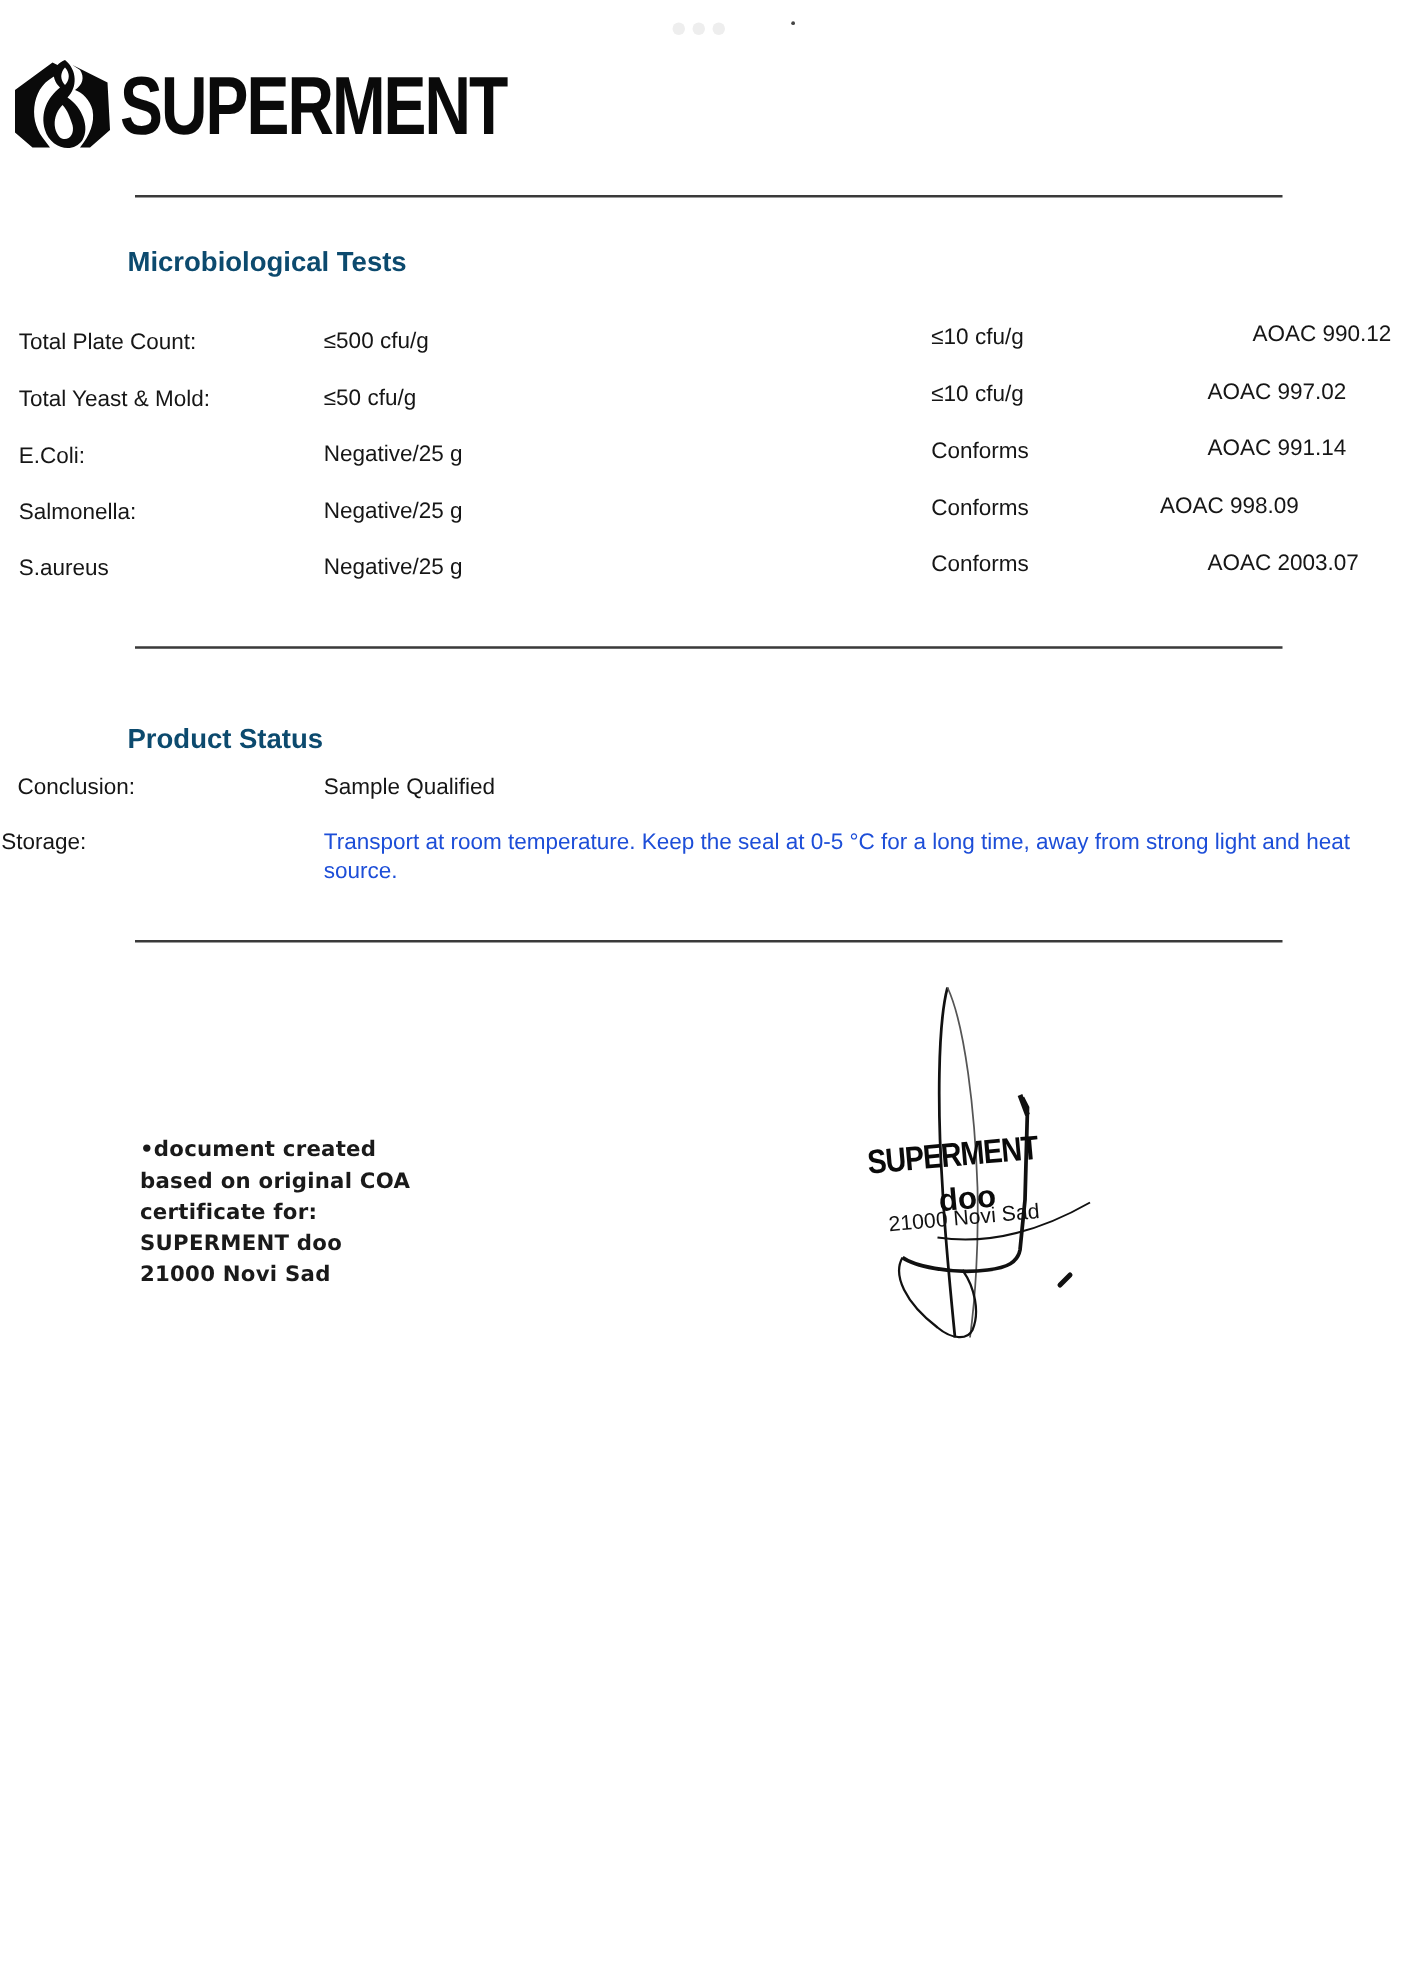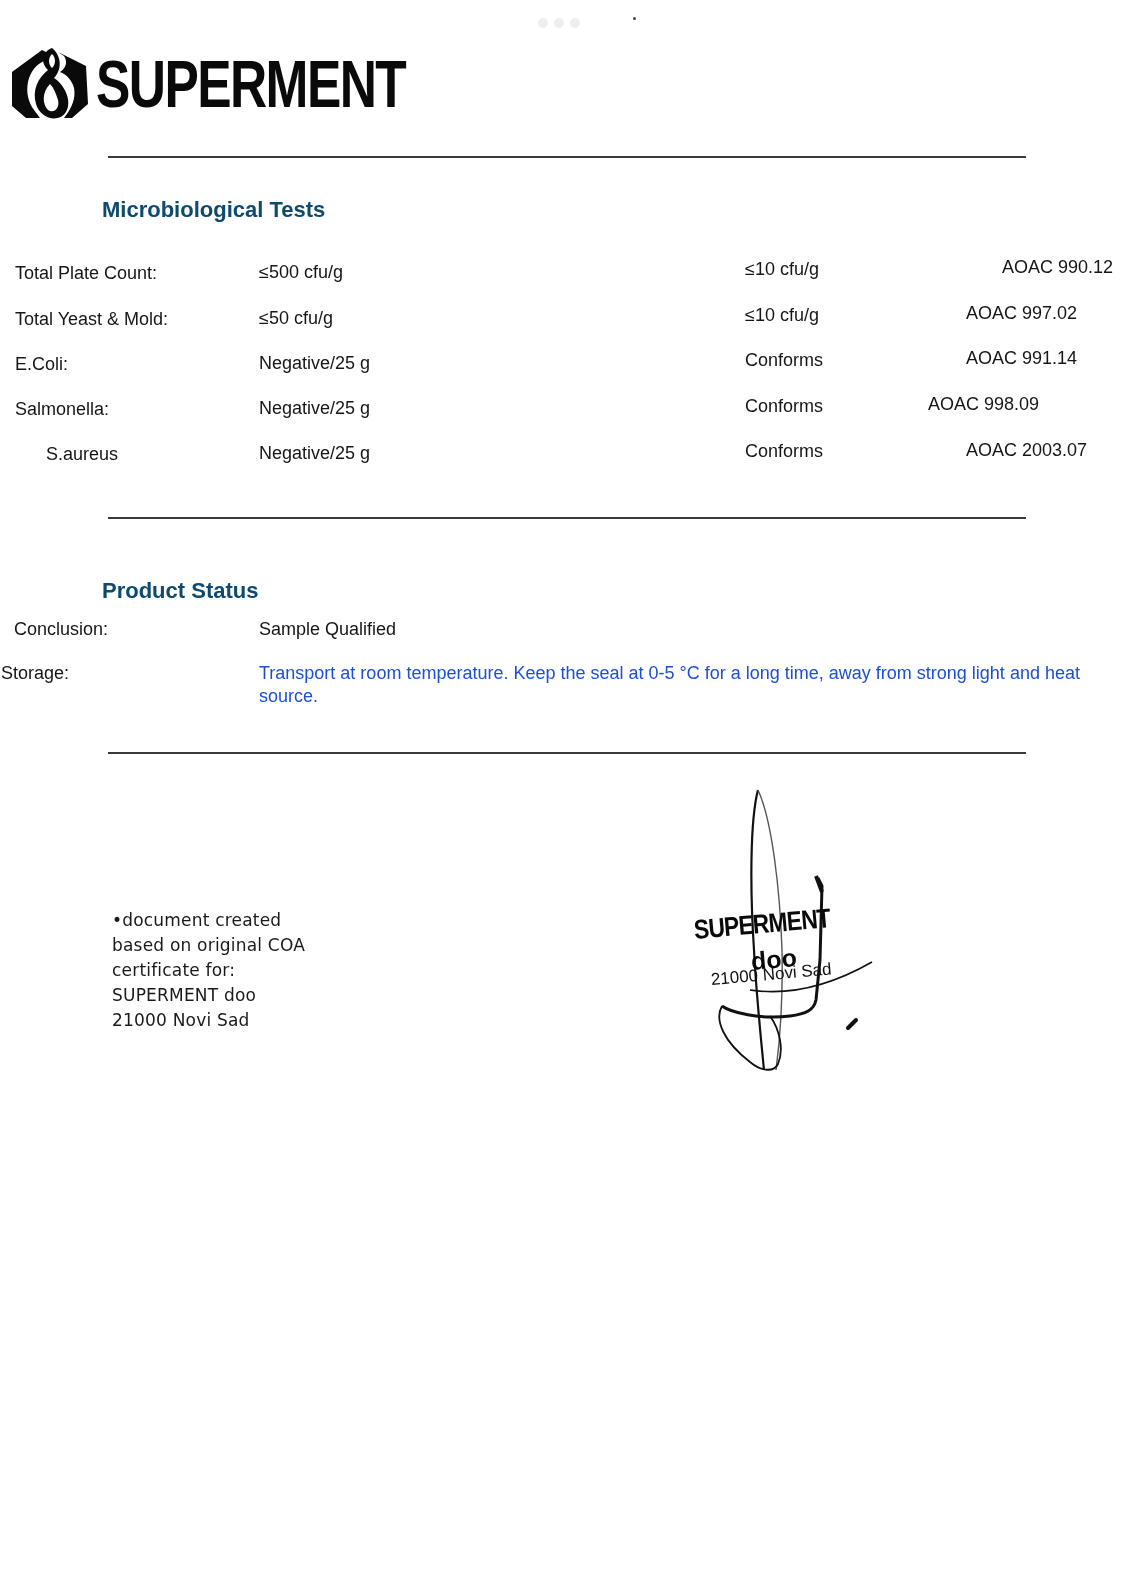--- a/index.html
+++ b/index.html
@@ -69,21 +69,21 @@
       font-size: 18px;
       line-height: 23px;
       color: #1d4ed8;
     }
 
     .note {
       position: absolute;
       left: 112px;
       top: 908px;
       font-family: "DejaVu Sans", sans-serif;
-      font-weight: 400;
+      font-weight: 700;
       font-size: 17px;
       line-height: 25px;
       color: #1a1a1a;
       letter-spacing: 0.2px;
     }
     .note div { white-space: nowrap; }
 
     .stamp {
       position: absolute;
       left: 680px;
@@ -163,21 +163,21 @@
 <div class="cell" style="left:15px; top:353px;">E.Coli:</div>
 <div class="cell" style="left:259px; top:352px;">Negative/25 g</div>
 <div class="cell" style="left:745px; top:349px;">Conforms</div>
 <div class="cell" style="left:966px; top:347px;">AOAC 991.14</div>
 
 <div class="cell" style="left:15px; top:398px;">Salmonella:</div>
 <div class="cell" style="left:259px; top:397px;">Negative/25 g</div>
 <div class="cell" style="left:745px; top:395px;">Conforms</div>
 <div class="cell" style="left:918px; top:393px;margin-left:10px;">AOAC 998.09</div>
 
-<div class="cell" style="left:15px; top:443px;margin-left:31px;">S.aureus</div>
+<div class="cell" style="left:15px; top:443px;">S.aureus</div>
 <div class="cell" style="left:259px; top:442px;">Negative/25 g</div>
 <div class="cell" style="left:745px; top:440px;">Conforms</div>
 <div class="cell" style="left:966px; top:439px;">AOAC 2003.07</div>
 
 <div class="rule" style="top:517px;"></div>
 
 <div class="section-title" style="top:578px;">Product Status</div>
 
 <div class="cell" style="left:14px; top:618px;">Conclusion:</div>
 <div class="cell" style="left:259px; top:618px;">Sample Qualified</div>

